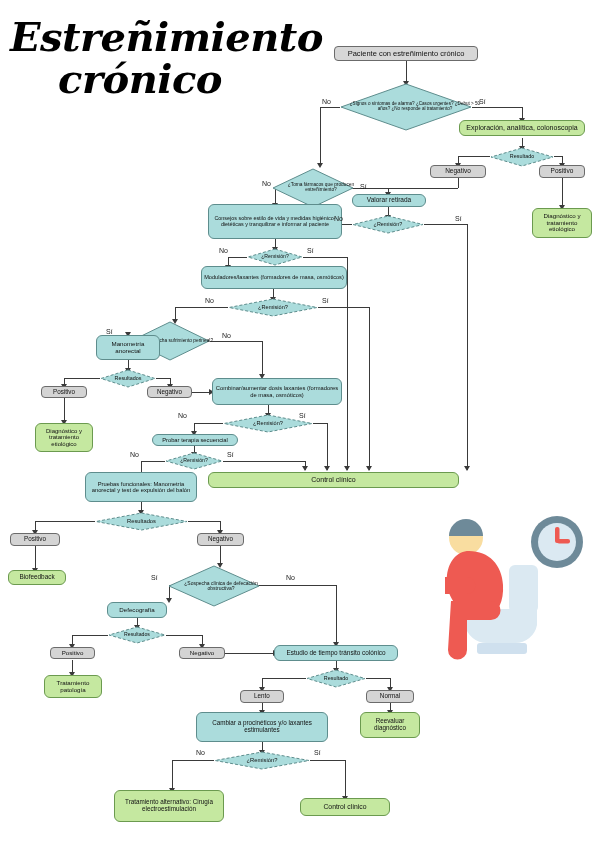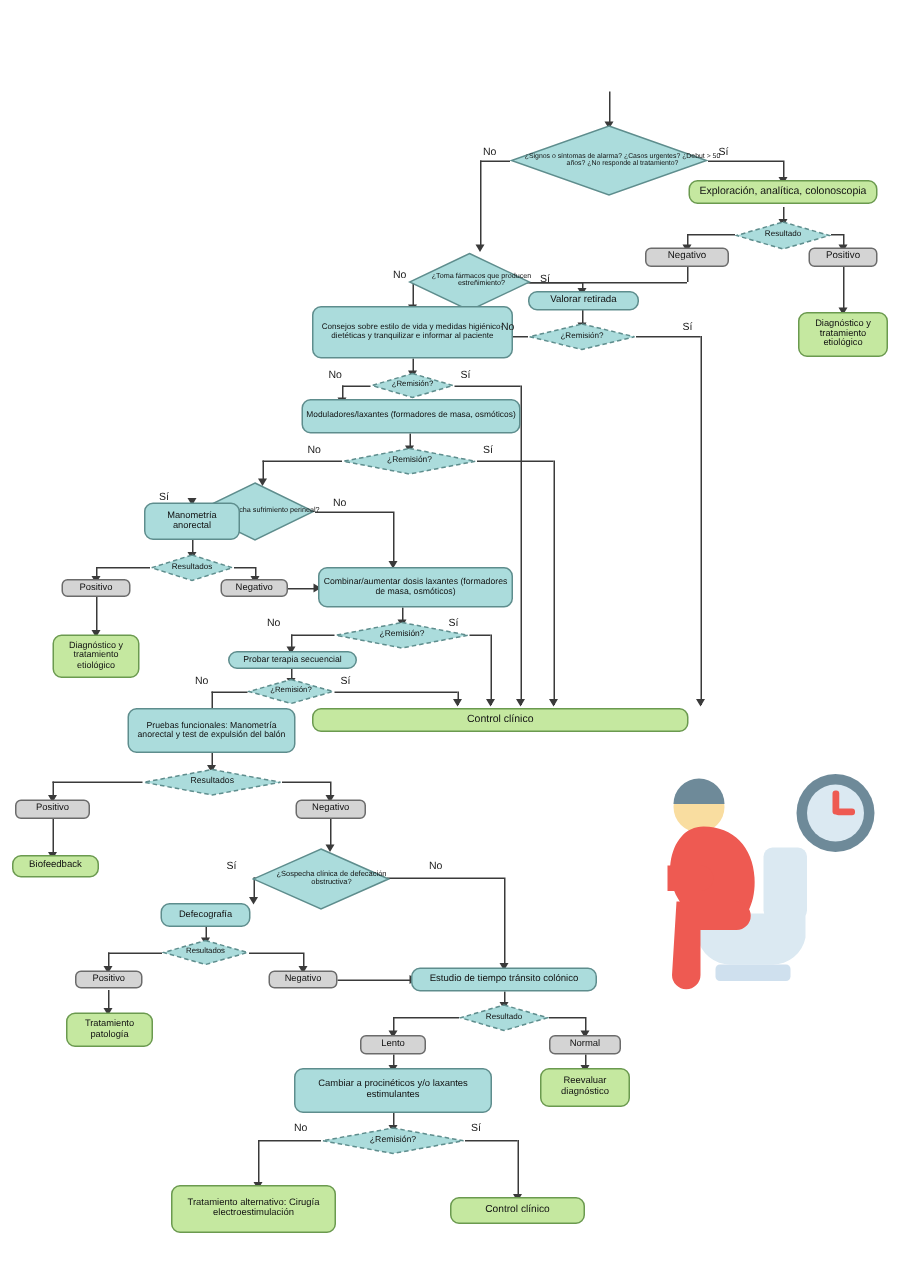--- a/index.html
+++ b/index.html
@@ -48,20 +48,24 @@
   .edge-lbl{position:absolute;color:#1a1a1a;font-size:7px;white-space:nowrap;}
 
   
   .illus{position:absolute;left:443px;top:505px;width:150px;height:155px;}
 </style>
 </head>
 <body>
 
 <div id="canvas">
 
+  <div class="title">
+    <span class="l1">Estreñimiento</span>
+    <span class="l2">crónico</span>
+  </div>
 
   <div class="ln lnv" style="left:406px;top:61px;height:22px;"></div>
   <div class="arw arw-d" style="left:402.5px;top:81px;"></div>
 
   <div class="ln lnh" style="left:320px;top:107px;width:20px;"></div>
   <div class="ln lnv" style="left:320px;top:107px;height:58px;"></div>
   <div class="arw arw-d" style="left:316.5px;top:163px;"></div>
 
   <div class="ln lnh" style="left:472px;top:107px;width:50px;"></div>
   <div class="ln lnv" style="left:522px;top:107px;height:13px;"></div>
@@ -233,20 +237,23 @@
   <div class="arw arw-d" style="left:258.5px;top:750px;"></div>
 
   <div class="ln lnh" style="left:172px;top:760px;width:42px;"></div>
   <div class="ln lnv" style="left:172px;top:760px;height:31px;"></div>
   <div class="arw arw-d" style="left:168.5px;top:788px;"></div>
 
   <div class="ln lnh" style="left:310px;top:760px;width:35px;"></div>
   <div class="ln lnv" style="left:345px;top:760px;height:39px;"></div>
   <div class="arw arw-d" style="left:341.5px;top:796px;"></div>
 
+  <div class="node rect" style="left:334px;top:46px;width:144px;height:15px;font-size:7.5px;">
+    <span class="txt">Paciente con estreñimiento crónico</span>
+  </div>
 
   <div class="dia" style="left:340px;top:83px;width:132px;height:48px;">
     <svg class="shape" viewBox="0 0 132 48" preserveAspectRatio="none">
       <polygon points="66,1 131,24 66,47 1,24" fill="#abdcdc" stroke="#5e8d8d" stroke-width="1"></polygon>
     </svg>
     <div class="lbl" style="font-size:4.6px;padding:0 9px;">
       <span>¿Signos o síntomas de alarma? ¿Casos urgentes? ¿Debut &gt; 50 años? ¿No responde al tratamiento?</span>
     </div>
   </div>
 

